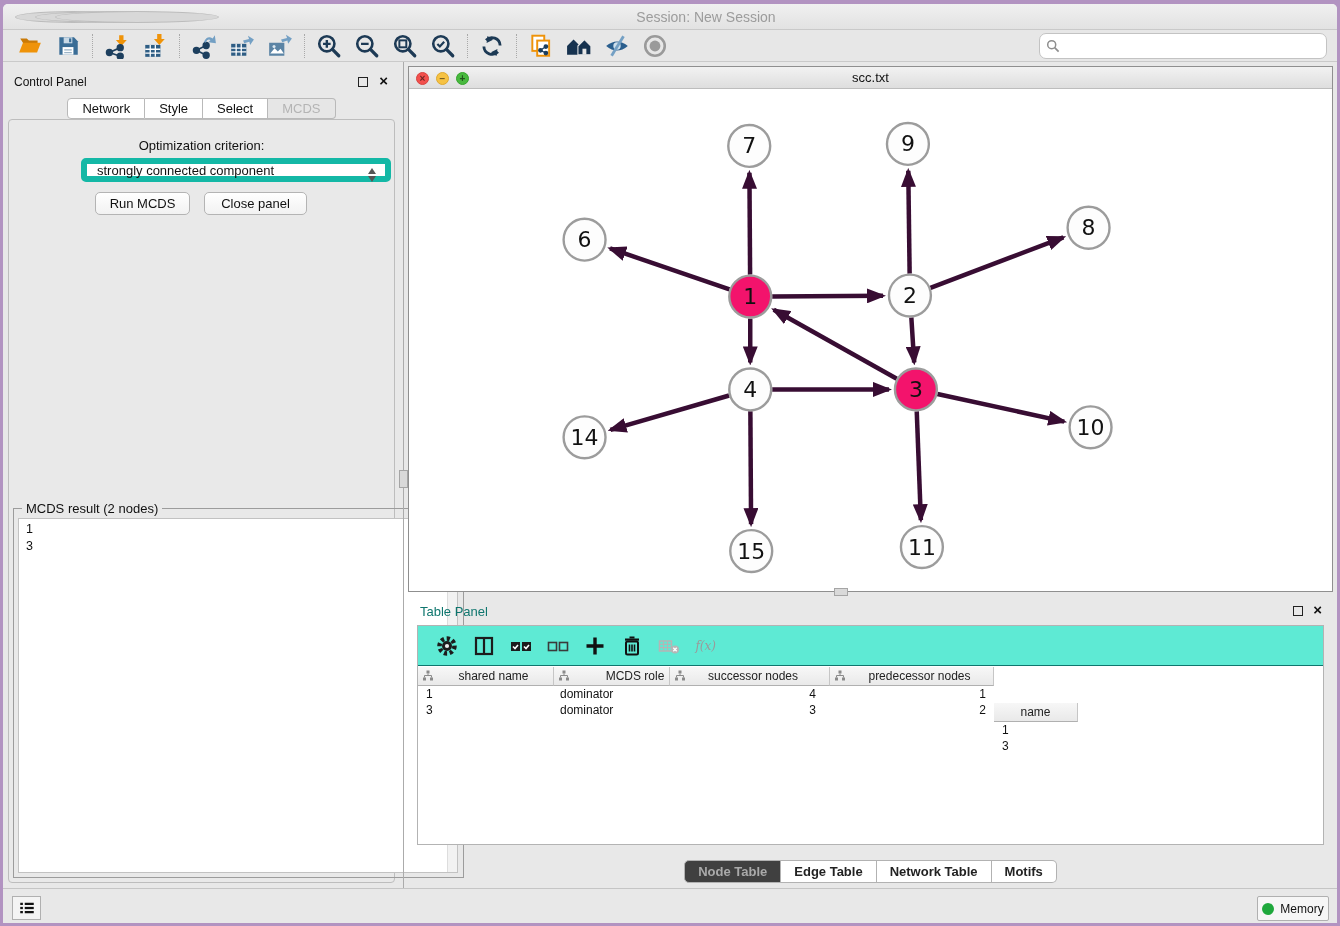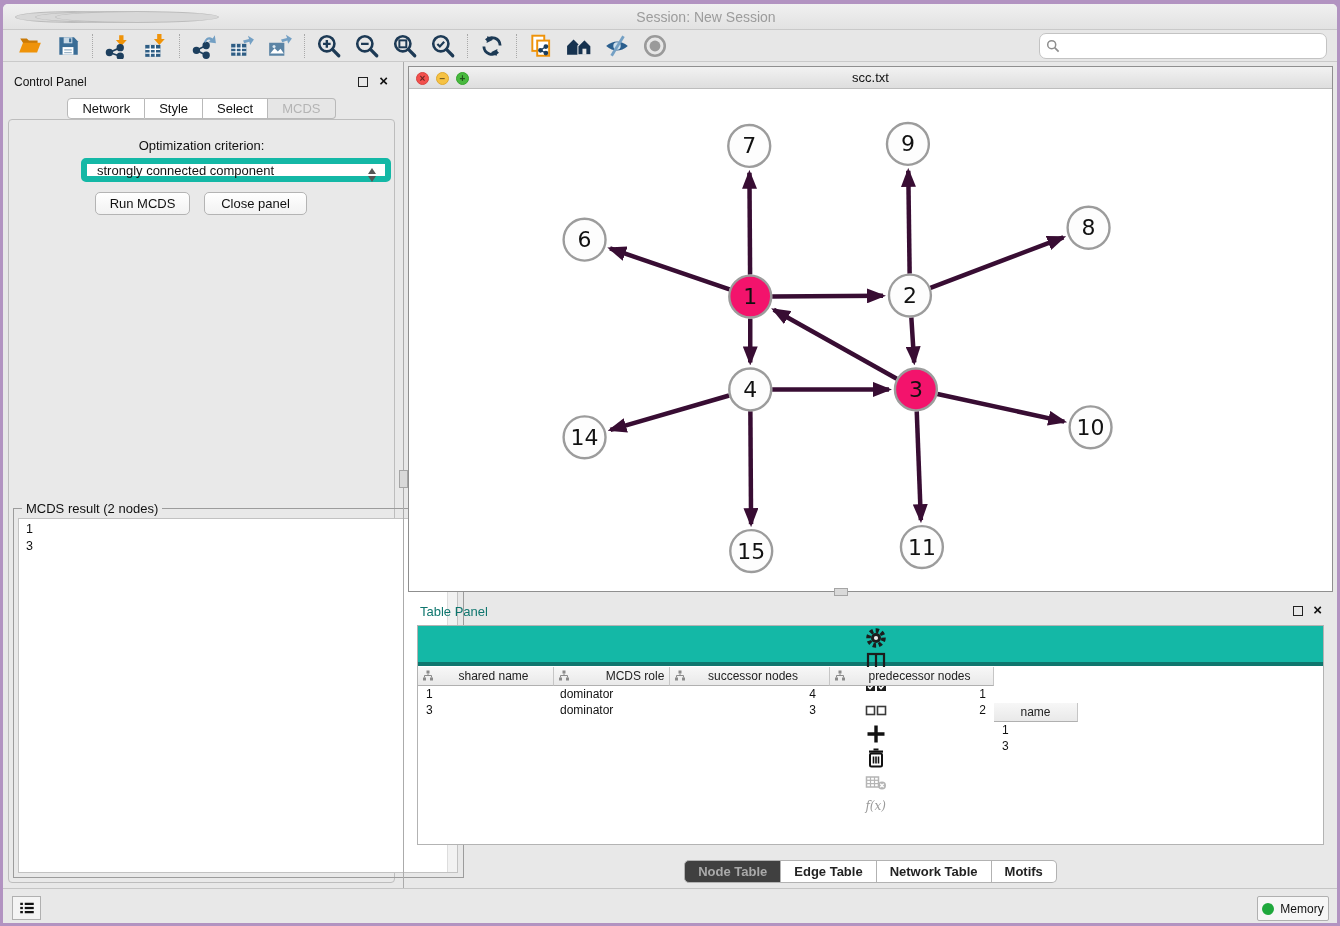--- a/index.html
+++ b/index.html
@@ -86,22 +86,22 @@
   .nw-title { position:absolute; top:3px; width:100%; text-align:center; font-size:13px; color:#111; }
   .net-canvas { position:absolute; left:0; top:22px; width:923px; height:502px; background:#fff; }
   .net-canvas svg { width:100%; height:100%; display:block; }
 
   
   .table-panel { position:absolute; left:405px; top:592px; width:925px; height:292px; }
   .tp-title { position:absolute; left:12px; top:8px; font-size:13px; color:#0f766e; }
   .tp-float { right:30px; top:10px; } .tp-close { right:11px; top:9px; }
   .tp-inner { position:absolute; left:9px; top:29px; width:907px; height:220px;
               border:1px solid #b3b3b3; background:#fff; }
-  .tp-toolbar { position:absolute; left:0; top:0; width:100%; height:40px; background:#14b8a6;
-                border-bottom:4px solid #0f766e; display:flex; align-items:center; padding-left:10px;flex-direction:column; }
+  .tp-toolbar { position:absolute; left:0; top:0; width:100%; height:40px; background:#5eead4;
+                border-bottom:1px solid #0f766e; display:flex; align-items:center; padding-left:10px; }
   .tp-tbtn { width:37px; height:30px; display:flex; align-items:center; justify-content:center; }
   .tp-tbtn svg { width:24px; height:24px; }
   .thead { position:absolute; left:0; top:41px; height:19px; display:flex; }
   .th { height:19px; background:linear-gradient(#f7f7f7,#e9e9e9); border-right:1px solid #c6c6c6;
         border-bottom:1px solid #b0b0b0; display:flex; align-items:center; font-size:12px; color:#222; }
   .th .thlabel { flex:1; text-align:center; }
   .th svg { width:12px; height:12px; margin-left:4px; flex:0 0 auto; }
   .trow { position:absolute; left:0; height:16px; display:flex; font-size:12px; color:#111; }
   .td { height:16px; }
   .c0{width:136px; padding-left:8px;} .c1{width:116px; padding-left:6px;gap:31px;}

